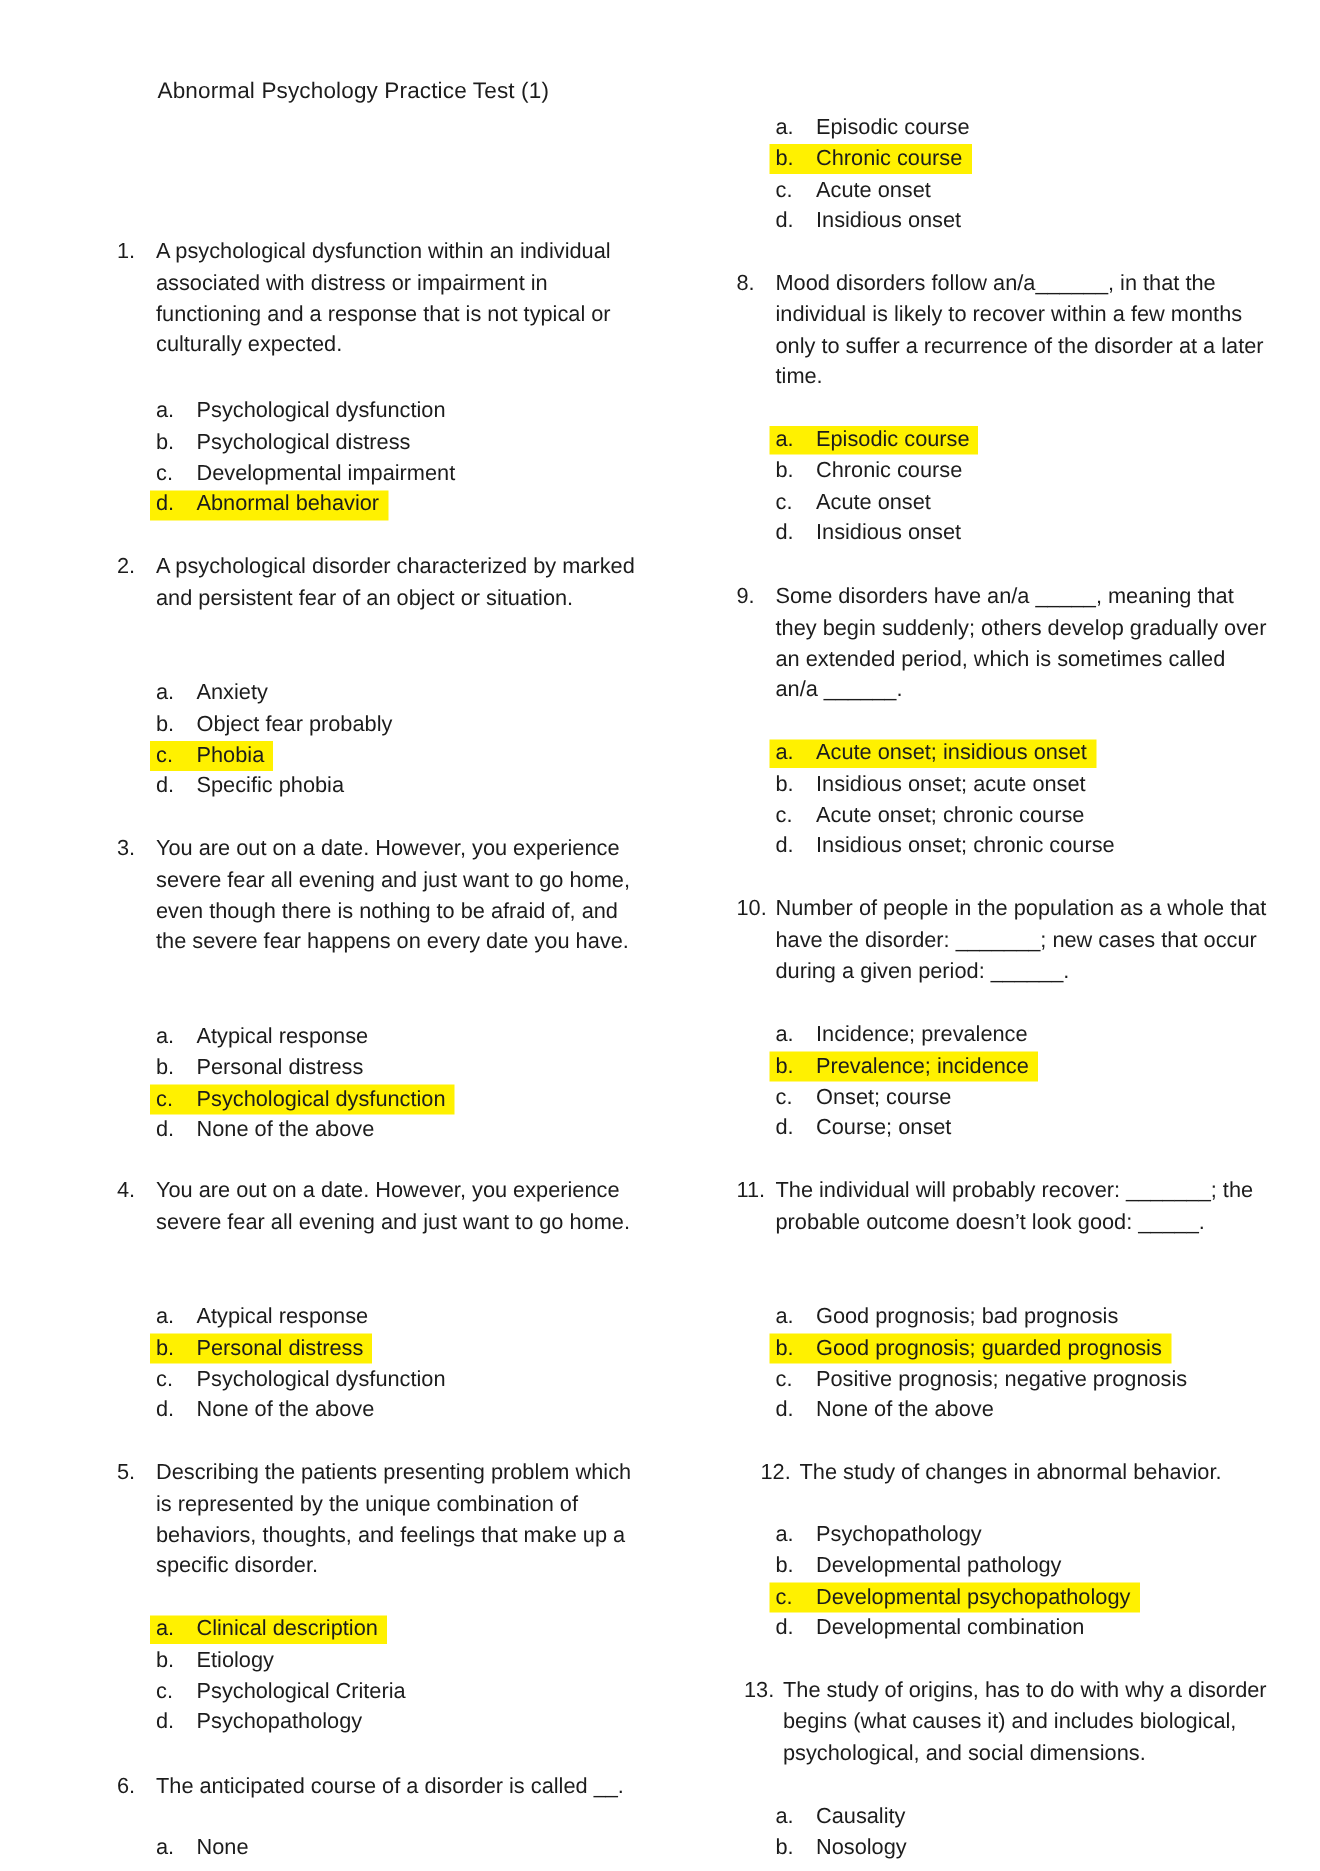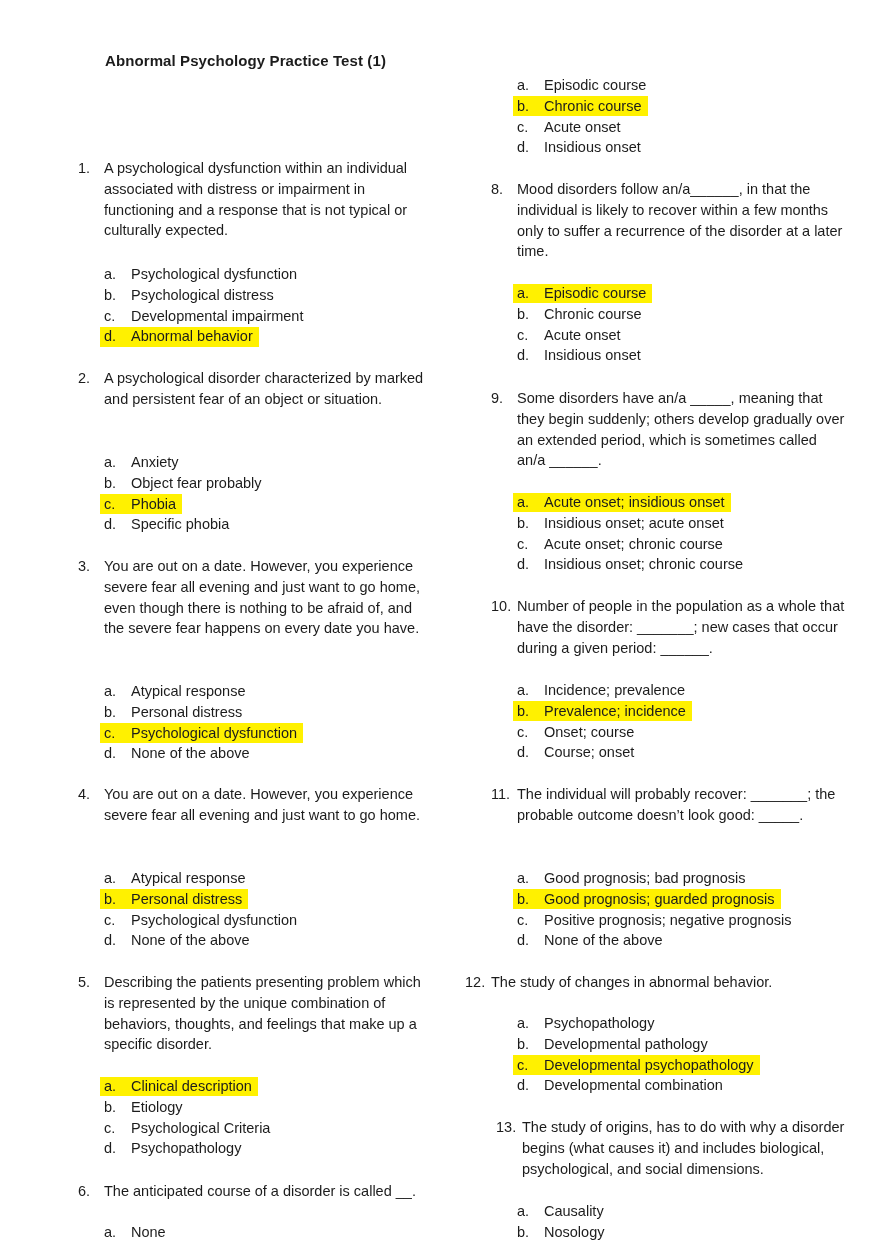--- a/index.html
+++ b/index.html
@@ -7,21 +7,21 @@
     width:880px;height:1247px;
     background:#ffffff;
     position:relative;
     overflow:hidden;
     font-family:"Liberation Sans",sans-serif;
     color:#1c1c1c;
   }
   .abs{position:absolute;}
   .doc-title{
     font-size:15px;
-    font-weight:bold;
+    font-weight:normal;
     letter-spacing:.1px;
     white-space:nowrap;
   }
   .q{
     display:flex;
     font-size:14.5px;
     line-height:20.8px;
     width:354px;
   }
   .qnum{width:26px;flex-shrink:0;}
@@ -276,21 +276,21 @@
   <div class="row"><span class="line">
         <span class="letter">c.</span>
         <span>Positive prognosis; negative prognosis</span>
       </span></div>
   <div class="row"><span class="line">
         <span class="letter">d.</span>
         <span>None of the above</span>
       </span></div>
 </div>
 
-<div class="abs q" style="left:465px;top:972px">
+<div class="abs q" style="left:507px;top:972px">
   <span class="qnum">12.</span>
   <span class="qtext">The study of changes in abnormal behavior.</span>
 </div>
 <div class="abs opts" style="left:517px;top:1013px">
   <div class="row"><span class="line">
         <span class="letter">a.</span>
         <span>Psychopathology</span>
       </span></div>
   <div class="row"><span class="line">
         <span class="letter">b.</span>

